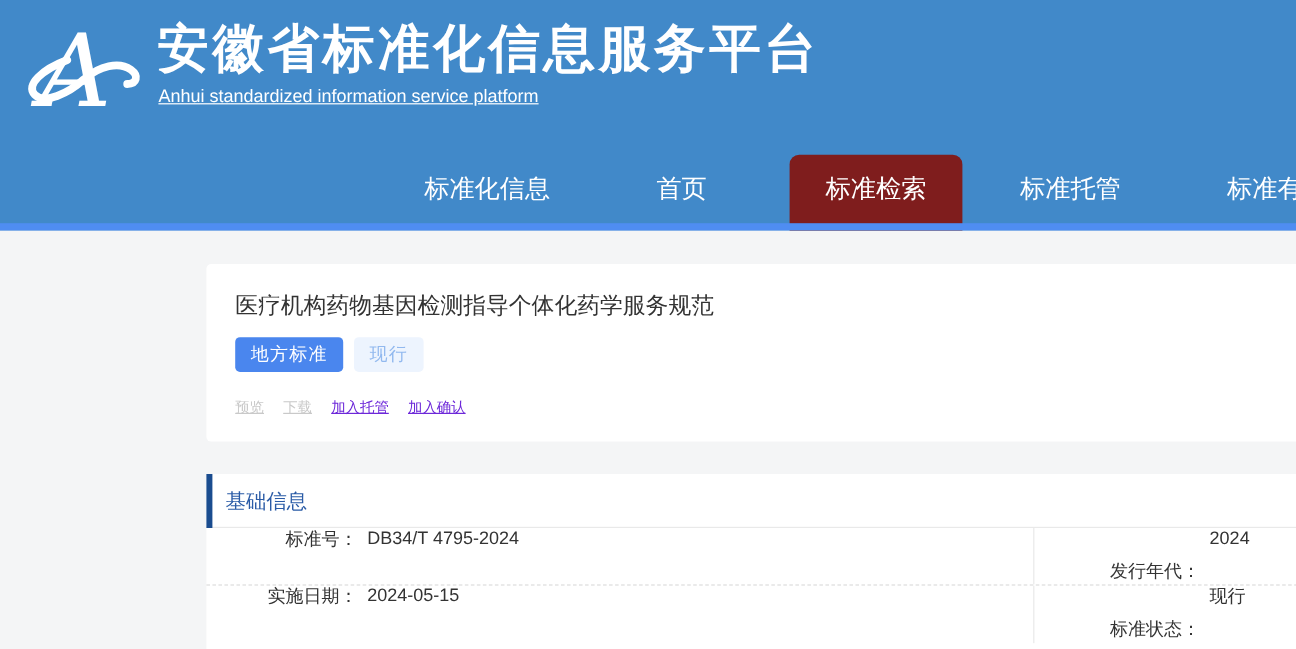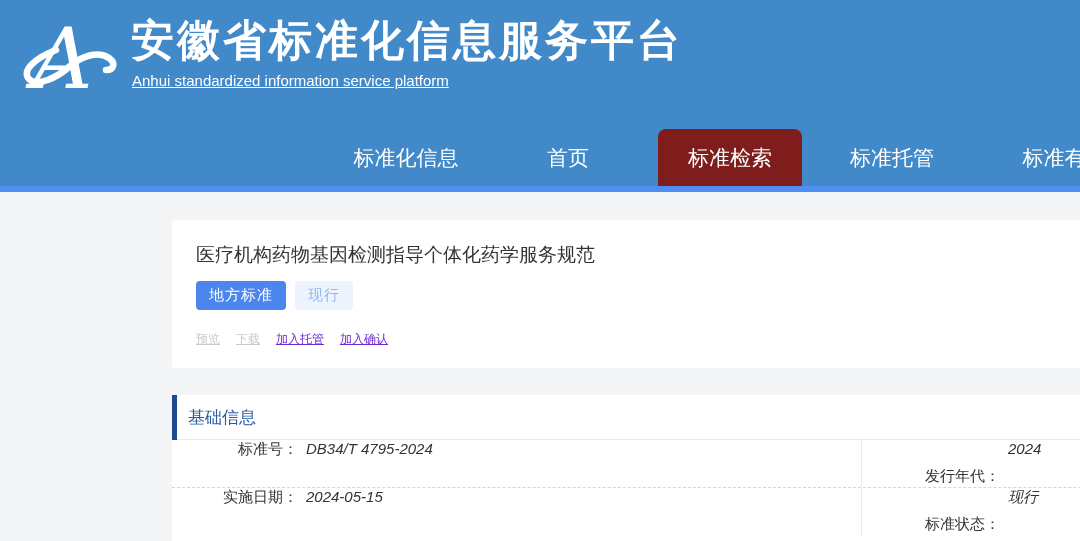--- a/index.html
+++ b/index.html
@@ -77,21 +77,21 @@
   }
   .info-row {
     display:grid; grid-template-columns:689px 551px; height:48px;
   }
   .info-row.dashed { border-bottom:1px dashed #d6d6d6; }
   .info-cell { display:flex; align-items:flex-start; font-size:15px; color:#333333; }
   .info-cell.right-col { border-left:1px solid #e9e9e9; }
   .cell-label { display:inline-block; text-align:right; white-space:nowrap; }
   .cell-label.w-left { width:126px; }
   .cell-label.w-right { width:138px;margin-top:27px; }
-  .cell-value { padding-left:8px; white-space:nowrap;font-style:italic; }
+  .cell-value { padding-left:8px; white-space:nowrap; }
 </style>
 </head>
 <body>
 
 <div class="site-header">
 
   <div class="logo-wrap">
     <svg viewBox="0 0 100 100" width="100" height="100" aria-hidden="true">
       <text x="12" y="80" font-family="DejaVu Serif, serif" font-style="italic" font-size="84" fill="#ffffff">A</text>
       <path d="M36 42 C15 50 1 63 9 71 C17 79 37 70 50 58 C63 47 79 43 89 50 C96 55 94 62 86 62" fill="none" stroke="#ffffff" stroke-width="6.5" stroke-linecap="round"></path>

